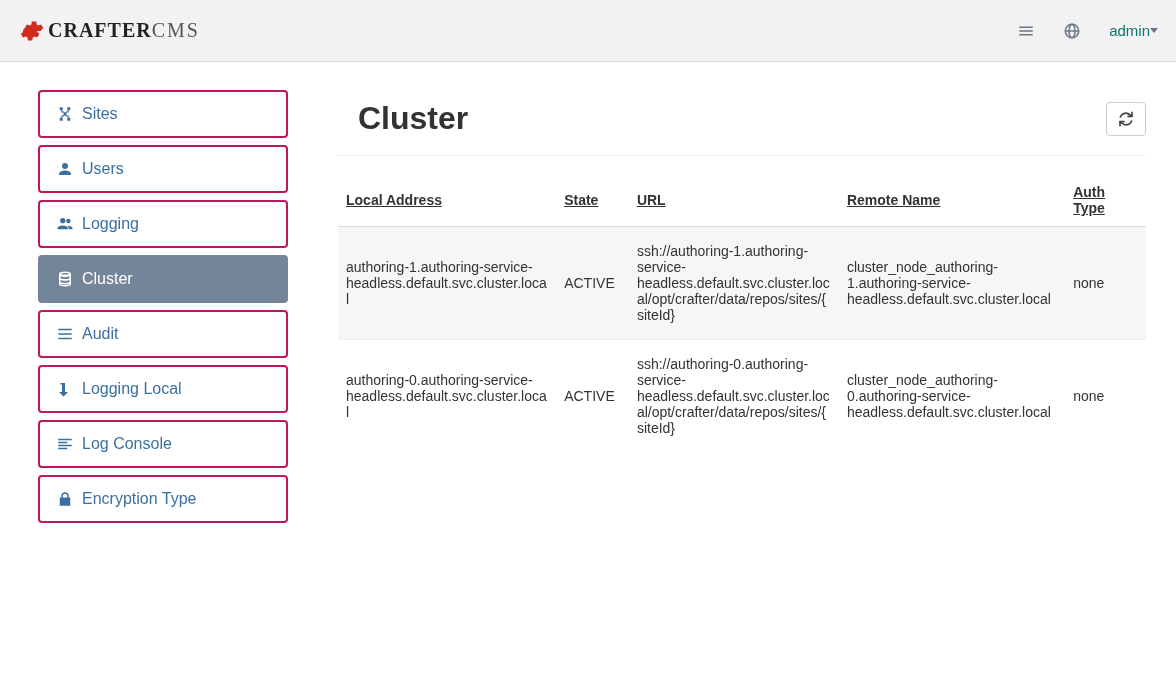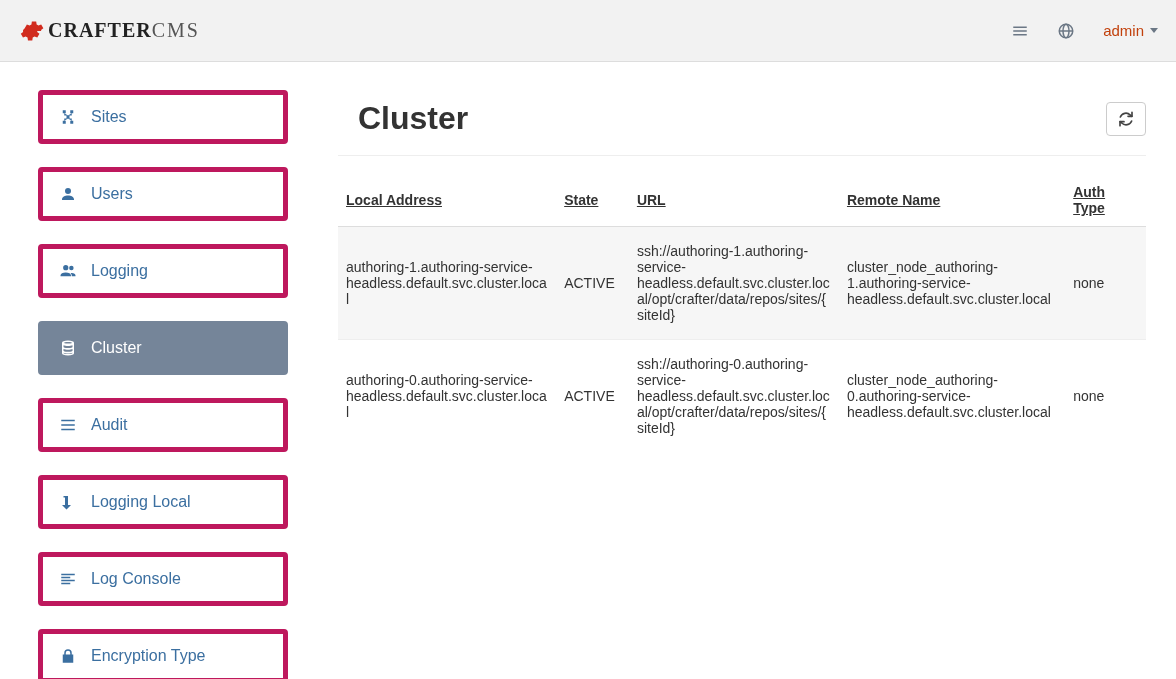--- a/index.html
+++ b/index.html
@@ -35,41 +35,41 @@
     .logo-text .bold { font-weight: 700; color: #222; }
     .logo-text .thin { font-weight: 400; color: #555; letter-spacing: 2px;}
     .topbar-right {
       display: flex;
       align-items: center;
       gap: 28px;
       color: #6b7785;
     }
     .topbar-right .icon { width: 18px; height: 18px; cursor: pointer; }
     .user-menu {
-      display: flex; align-items: center; gap: 6px; cursor: pointer;
-      color: #c2410c; font-size: 15px;
+      display: flex; align-items: center; cursor: pointer;
+      color: #0f766e; font-size: 15px;
     }
     .caret-down { width: 0; height: 0; border-left: 4px solid transparent; border-right: 4px solid transparent; border-top: 5px solid #6b7785; }
     .content {
       display: flex;
       padding: 28px 10px 28px 38px;
       gap: 50px;
     }
     .sidebar {
       width: 250px;
       flex-shrink: 0;
     }
     .nav-item {
       display: flex;
       align-items: center;
-      gap: 14px;
-      border: 5px solid #be185d;
+      gap: 8px;
+      border: 2px solid #be185d;
       border-radius: 4px;
       padding: 13px 16px;
-      margin-bottom: 23px;
+      margin-bottom: 7px;
       color: #3b6fa0;
       font-size: 16px;
       cursor: pointer;
       background: #fff;
     }
     .nav-item.active {
       background: #758599;
       color: #fff;
       border-color: #758599;
     }

